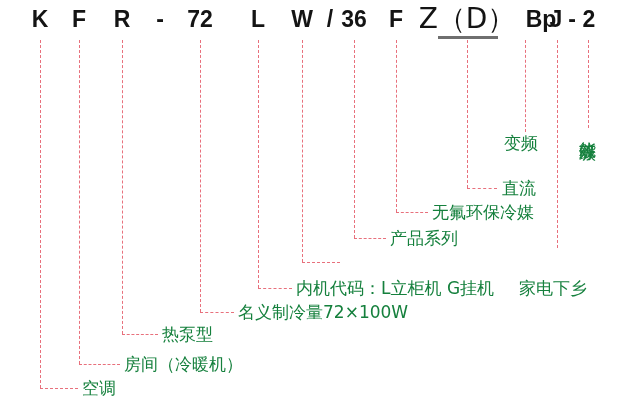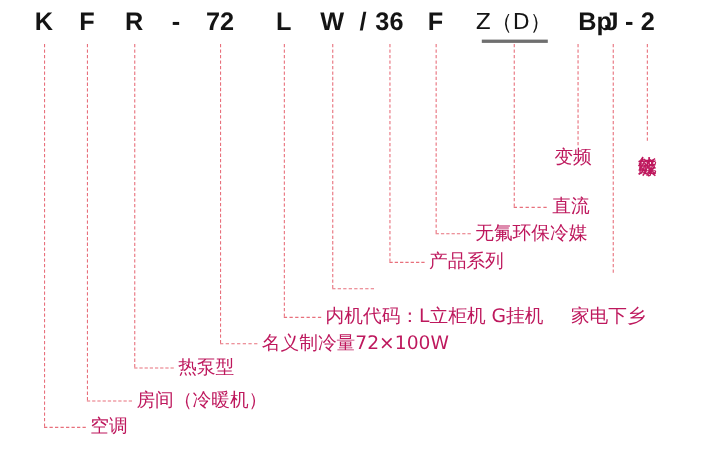--- a/index.html
+++ b/index.html
@@ -55,21 +55,21 @@
     height: 0;
     border-top: 1.6px dashed #e8707c;
   }
 
   
   .label {
     position: absolute;
     font-family: "DejaVu Sans", "Liberation Sans", sans-serif;
     font-size: 17px;
     line-height: 21px;
-    color: #be185d;
+    color: #15803d;
     white-space: nowrap;
   }
   .label.vertical {
     writing-mode: vertical-rl;
     text-orientation: upright;
     line-height: 20px;
     letter-spacing: 1px;
     white-space: normal;
   }
 </style>
@@ -81,21 +81,21 @@
   <div class="code-char" style="left:40px;">K</div>
   <div class="code-char" style="left:79px;">F</div>
   <div class="code-char" style="left:122px;">R</div>
   <div class="code-char" style="left:160px;">-</div>
   <div class="code-char" style="left:200px;">72</div>
   <div class="code-char" style="left:258px;">L</div>
   <div class="code-char" style="left:302px;">W</div>
   <div class="code-char" style="left:330px;">/</div>
   <div class="code-char" style="left:354px;">36</div>
   <div class="code-char" style="left:396px;">F</div>
-  <div class="code-char cjk" style="left:467px;font-size:20px;">Z（D）</div>
+  <div class="code-char cjk" style="left:467px;font-size:28px;">Z（D）</div>
   <div class="code-char" style="left:525px;margin-left:16px;">Bp</div>
   <div class="code-char" style="left:556px;">J</div>
   <div class="code-char" style="left:572px;">-</div>
   <div class="code-char" style="left:589px;">2</div>
 
   <div class="zd-underline" style="left:438px; top:36px; width:60px;"></div>
 
   <div class="vline" style="left:40px;  top:40px; height:348px;"></div>
   <div class="hline" style="left:40px;  top:388px; width:38px;"></div>
 

